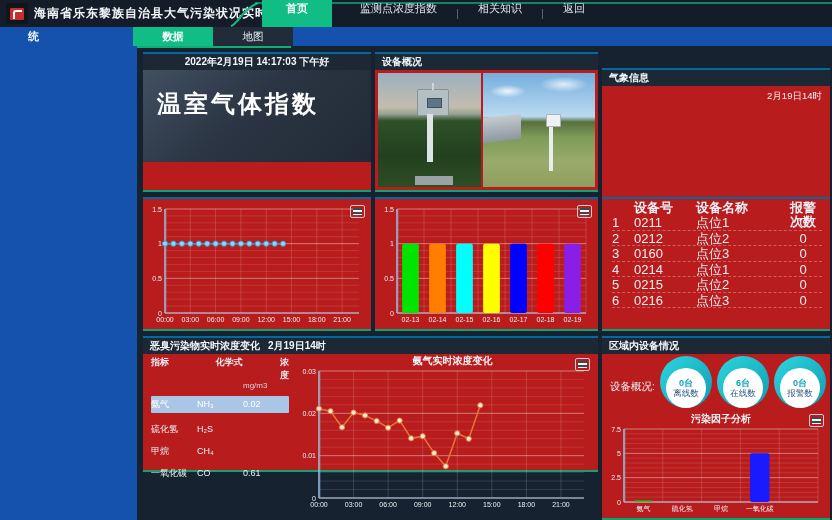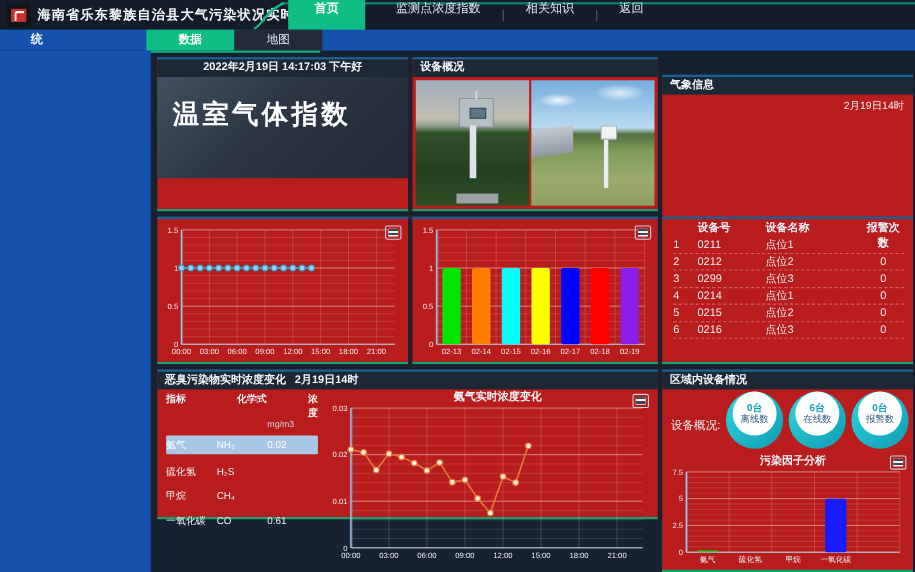--- a/index.html
+++ b/index.html
@@ -61,21 +61,21 @@
   
   .weather-time{position:absolute;right:8px;top:4px;font-size:9.5px;color:#eef3f8;}
 
   
   .chart-mount{position:absolute;}
   .chart-mount svg{display:block;}
   .burger{position:absolute;width:15px;height:13px;background:#f3f6f8;border:1px solid #c7d1d8;border-radius:2px;
     cursor:pointer;background-image:repeating-linear-gradient(180deg,transparent 0 2px,#3c4754 2px 4px);background-clip:content-box;padding:2px 2px;}
 
   
-  .atable{padding:2px 8px 0 10px;font-size:10px;}
+  .atable{padding:2px 8px 0 10px;font-size:13px;}
   .arow{display:flex;height:15.5px;line-height:15.5px;border-bottom:1px dashed rgba(255,255,255,0.30);}
   .arow.head{font-weight:bold;border-bottom:none;height:14px;line-height:14px;}
   .a-idx{width:22px;}
   .a-id{width:62px;}
   .a-name{width:88px;}
   .a-cnt{flex:1;text-align:center;}
 
   
   .odor-left{position:absolute;left:0;top:0;width:150px;height:100%;padding:2px 4px 0 8px;font-size:9px;}
   .ohead{display:flex;font-weight:bold;gap:24px;}
@@ -85,21 +85,21 @@
   .ounit{display:flex;font-size:8px;color:#cfd9e2;height:10px;line-height:8px;}
   .orow{display:flex;height:17px;line-height:17px;margin-top:4px;cursor:pointer;}
   .orow.sel{background:#a9c6e6;color:#fff;border-radius:1px;}
   .orow.r1{margin-top:8px;}
   .orow.gap{margin-top:5px;}
 
   
   .ov-label{position:absolute;left:8px;top:26px;font-size:10.5px;color:#e9eff5;}
   .circles{position:absolute;left:58px;top:2px;display:flex;gap:5px;}
   .circle{width:52px;height:52px;border-radius:50%;background:linear-gradient(135deg,#2cd6de,#0f9cb4);
-    display:flex;align-items:flex-start;justify-content:center;}
+    display:flex;align-items:flex-end;justify-content:center;}
   .circle-in{width:40px;height:40px;border-radius:50%;background:#fff;display:flex;flex-direction:column;
     align-items:center;justify-content:center;}
   .c-val{font-size:9px;font-weight:bold;color:#12a3b8;line-height:10px;}
   .c-label{font-size:8.5px;color:#25567d;line-height:10px;}
 </style>
 </head>
 <body>
 
 <div class="hdr1">
   <div class="logo">
@@ -305,21 +305,21 @@
           <span class="a-cnt">0</span>
         </div>
         <div class="arow">
           <span class="a-idx">2</span>
           <span class="a-id">0212</span>
           <span class="a-name">点位2</span>
           <span class="a-cnt">0</span>
         </div>
         <div class="arow">
           <span class="a-idx">3</span>
-          <span class="a-id">0299</span>
+          <span class="a-id">0160</span>
           <span class="a-name">点位3</span>
           <span class="a-cnt">0</span>
         </div>
         <div class="arow">
           <span class="a-idx">4</span>
           <span class="a-id">0214</span>
           <span class="a-name">点位1</span>
           <span class="a-cnt">0</span>
         </div>
         <div class="arow">

